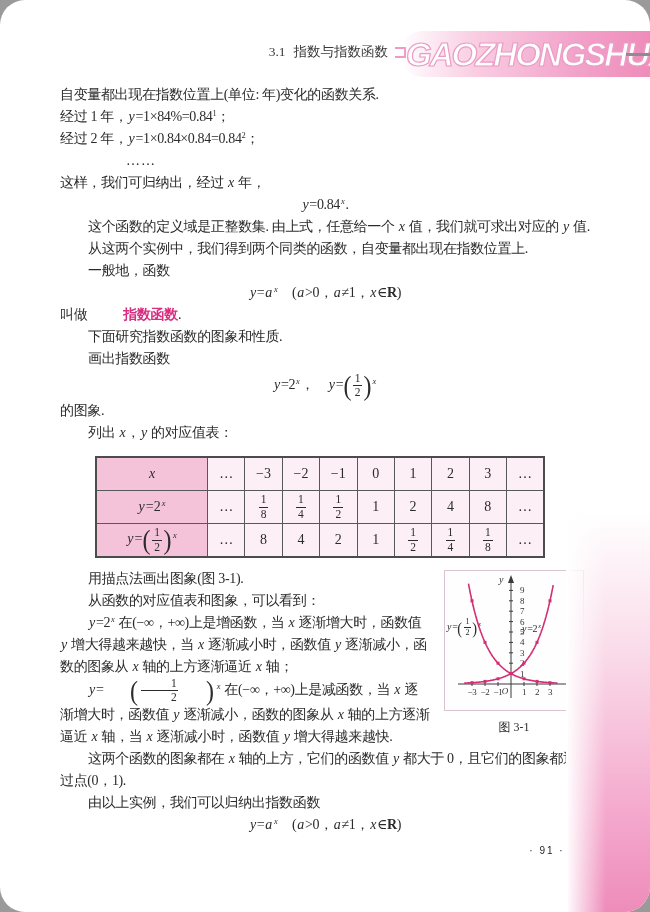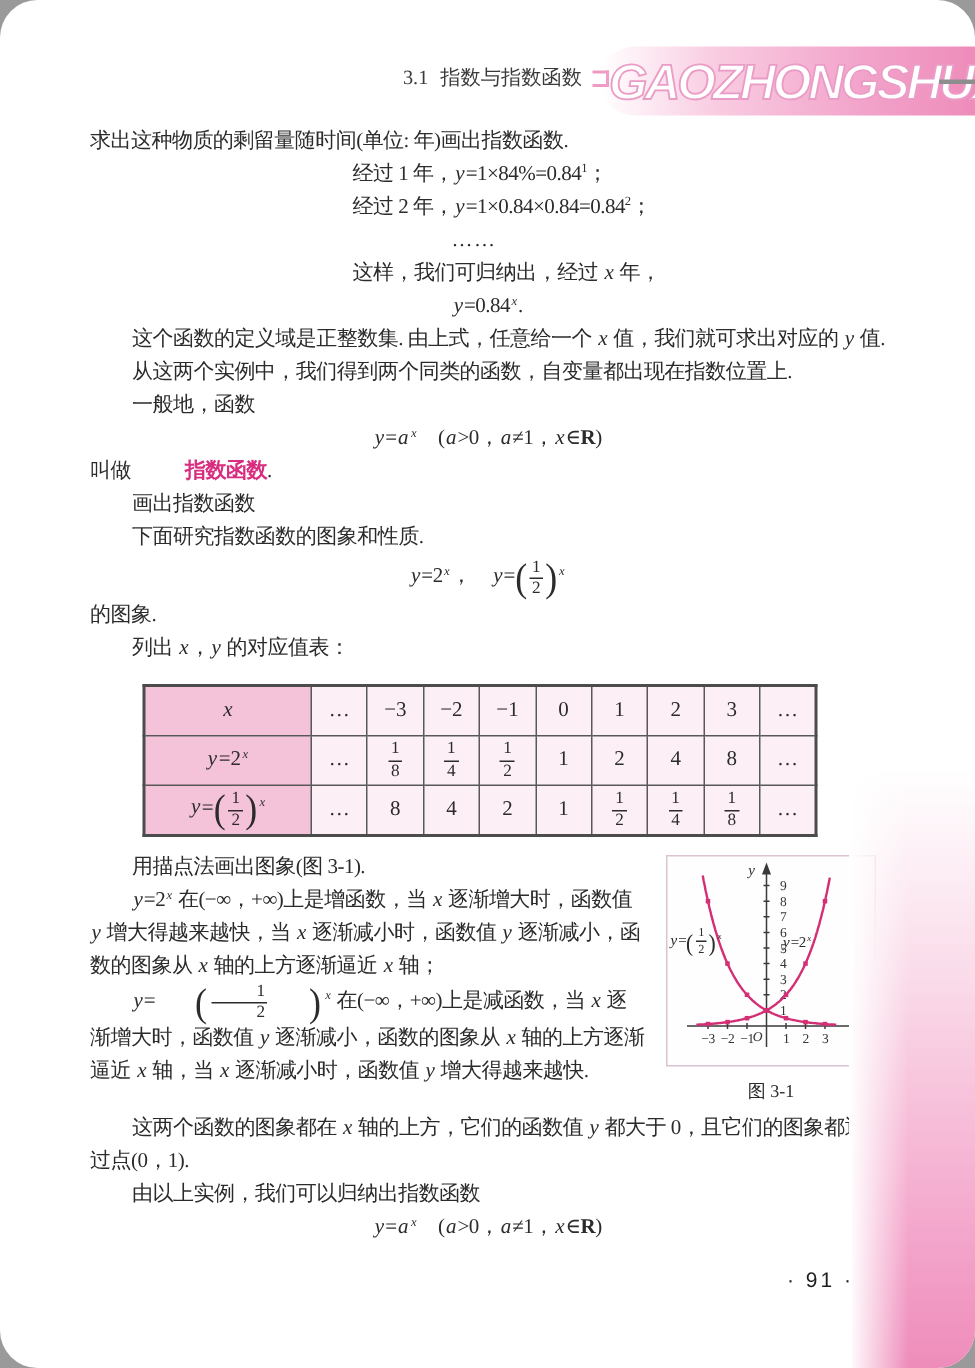--- a/index.html
+++ b/index.html
@@ -18,21 +18,21 @@
   .hdr-dash{position:absolute;top:22px;right:0;width:24px;height:3px;background:#8d8d8d;}
   .hdr-title{position:absolute;top:43px;right:262px;font-size:13.5px;color:#3a3a3a;white-space:nowrap;}
   .hdr-title .sec{margin-right:8px;}
   .hdr-sq{position:absolute;top:47px;right:244px;width:9px;height:7px;
           border:2px solid #ef9ac3;border-left:none;}
 
   
   .content{position:absolute;left:60px;top:84px;width:530px;font-size:14px;line-height:22px;letter-spacing:-0.35px;}
   .content p{margin:0;}
   .ind{text-indent:2em;}
-  .eqblock{margin-left:175px;}
+  .eqblock{}
   .eqblock .dots{margin-left:66px;letter-spacing:1px;}
   .ctr{text-align:center;}
   .disp{margin:4px 0;line-height:30px;}
   i{font-style:italic;padding:0 1px;}
   sup{font-size:0.6em;vertical-align:0.65em;line-height:0;}
   .accent{color:#d92d80;font-weight:bold;margin-left:36px;}
   .frac{display:inline-block;vertical-align:-0.62em;text-align:center;line-height:1;font-size:0.82em;margin:0 1px;}
   .frac .fn{display:block;padding:0 2px 1px;border-bottom:1px solid currentColor;}
   .frac .fd{display:block;padding:1px 2px 0;}
   .bp{display:inline-block;font-size:1.9em;vertical-align:-0.22em;line-height:0.8;transform:scaleX(0.9);}
@@ -51,21 +51,21 @@
   .figbox svg{position:absolute;left:0;top:0;}
   .fig-label{position:absolute;font-size:10px;line-height:12px;letter-spacing:-0.3px;white-space:nowrap;color:#2b2b2b;}
   .fig-label .bp{font-size:1.6em;}
   .fig-label-left{left:1px;top:47px;}
   .fig-label-right{left:76px;top:52px;}
   .figcaption{margin-top:5px;font-size:12px;letter-spacing:0;}
   .clear{clear:right;}
 
   
   .pagenum{position:absolute;left:512px;top:845px;width:70px;text-align:center;
-           font-family:"Liberation Sans","DejaVu Sans",sans-serif;font-size:14px;letter-spacing:2px;color:#1e1e1e;}
+           font-family:"Liberation Sans","DejaVu Sans",sans-serif;font-size:10px;letter-spacing:2px;color:#1e1e1e;}
   .corner{position:absolute;right:0;bottom:0;width:82px;height:400px;
           background:linear-gradient(to bottom,rgba(250,222,236,0) 0%,#fadbe9 35%,#f4a9cd 75%,#ee8cba 100%);}
   .corner-fade{position:absolute;right:44px;bottom:0;width:40px;height:400px;
           background:linear-gradient(to right,#ffffff 0%,rgba(255,255,255,0) 100%);}
 </style>
 </head>
 <body>
 
 <div class="page">
 
@@ -74,35 +74,35 @@
       <span class="sec">3.1</span><span>指数与指数函数</span>
     </div>
     <div class="hdr-sq"></div>
     <div class="hdr-band">
       <div class="hdr-watermark">GAOZHONGSHUXUE</div>
       <div class="hdr-dash"></div>
     </div>
   </div>
 
   <div class="content">
-    <p>求出这种物质的剩留量随时间(单位: 年)画出指数函数.</p>
+    <p>自变量都出现在指数位置上(单位: 年)变化的函数关系.</p>
     <div class="eqblock">
       <div>经过 1 年，<i>y</i>=1×84%=0.84<sup>1</sup>；</div>
       <div>经过 2 年，<i>y</i>=1×0.84×0.84=0.84<sup>2</sup>；</div>
       <div class="dots">……</div>
       <div>这样，我们可归纳出，经过 <i>x</i> 年，</div>
     </div>
     <p class="ctr"><i>y</i>=0.84<sup><i>x</i></sup>.</p>
     <p class="ind">这个函数的定义域是正整数集. 由上式，任意给一个 <i>x</i> 值，我们就可求出对应的 <i>y</i> 值.</p>
     <p class="ind">从这两个实例中，我们得到两个同类的函数，自变量都出现在指数位置上.</p>
     <p class="ind">一般地，函数</p>
     <p class="ctr"><i>y</i>=<i>a</i><sup><i>x</i></sup>　(<i>a</i>&gt;0，<i>a</i>≠1，<i>x</i>∈<b>R</b>)</p>
     <p>叫做<span class="accent">指数函数</span>.</p>
+    <p class="ind">下面研究指数函数的图象和性质.</p>
     <p class="ind">画出指数函数</p>
-    <p class="ind">下面研究指数函数的图象和性质.</p>
     <p class="ctr disp"><i>y</i>=2<sup><i>x</i></sup>，　<i>y</i>=<span class="bp">(</span><span class="frac"><span class="fn">1</span><span class="fd">2</span></span><span class="bp">)</span><sup><i>x</i></sup></p>
     <p>的图象.</p>
     <p class="ind">列出 <i>x</i>，<i>y</i> 的对应值表：</p>
 
     <table class="vtable">
       <tbody>
           <tr>
             <th><i>x</i></th>
             <td>…</td>
             <td>−3</td>
@@ -198,20 +198,21 @@
             <rect x="90.5" y="108.9" width="3" height="3" fill="#d42e74"></rect>
             <rect x="103.5" y="110.2" width="3" height="3" fill="#d42e74"></rect>
           </svg>
         <span class="fig-label fig-label-left"><i>y</i>=<span class="bp">(</span><span class="frac"><span class="fn">1</span><span class="fd">2</span></span><span class="bp">)</span><sup><i>x</i></sup></span>
         <span class="fig-label fig-label-right"><i>y</i>=2<sup><i>x</i></sup></span>
       </div>
       <div class="figcaption">图 3-1</div>
     </div>
 
     <p class="ind">用描点法画出图象(图 3-1).</p>
+    <p class="ind">从函数的对应值表和图象，可以看到：</p>
     <p class="ind"><i>y</i>=2<sup><i>x</i></sup> 在(−∞，+∞)上是增函数，当 <i>x</i> 逐渐增大时，函数值 <i>y</i> 增大得越来越快，当 <i>x</i> 逐渐减小时，函数值 <i>y</i> 逐渐减小，函数的图象从 <i>x</i> 轴的上方逐渐逼近 <i>x</i> 轴；</p>
     <p class="ind"><i>y</i>=<span class="bp">(</span><span class="frac"><span class="fn">1</span><span class="fd">2</span></span><span class="bp">)</span><sup><i>x</i></sup> 在(−∞，+∞)上是减函数，当 <i>x</i> 逐渐增大时，函数值 <i>y</i> 逐渐减小，函数的图象从 <i>x</i> 轴的上方逐渐逼近 <i>x</i> 轴，当 <i>x</i> 逐渐减小时，函数值 <i>y</i> 增大得越来越快.</p>
     <p class="ind clear">这两个函数的图象都在 <i>x</i> 轴的上方，它们的函数值 <i>y</i> 都大于 0，且它们的图象都通过点(0，1).</p>
     <p class="ind">由以上实例，我们可以归纳出指数函数</p>
     <p class="ctr"><i>y</i>=<i>a</i><sup><i>x</i></sup>　(<i>a</i>&gt;0，<i>a</i>≠1，<i>x</i>∈<b>R</b>)</p>
   </div>
 
   <div class="corner"></div>
   <div class="corner-fade"></div>
   <div class="pagenum">· 91 ·</div>

